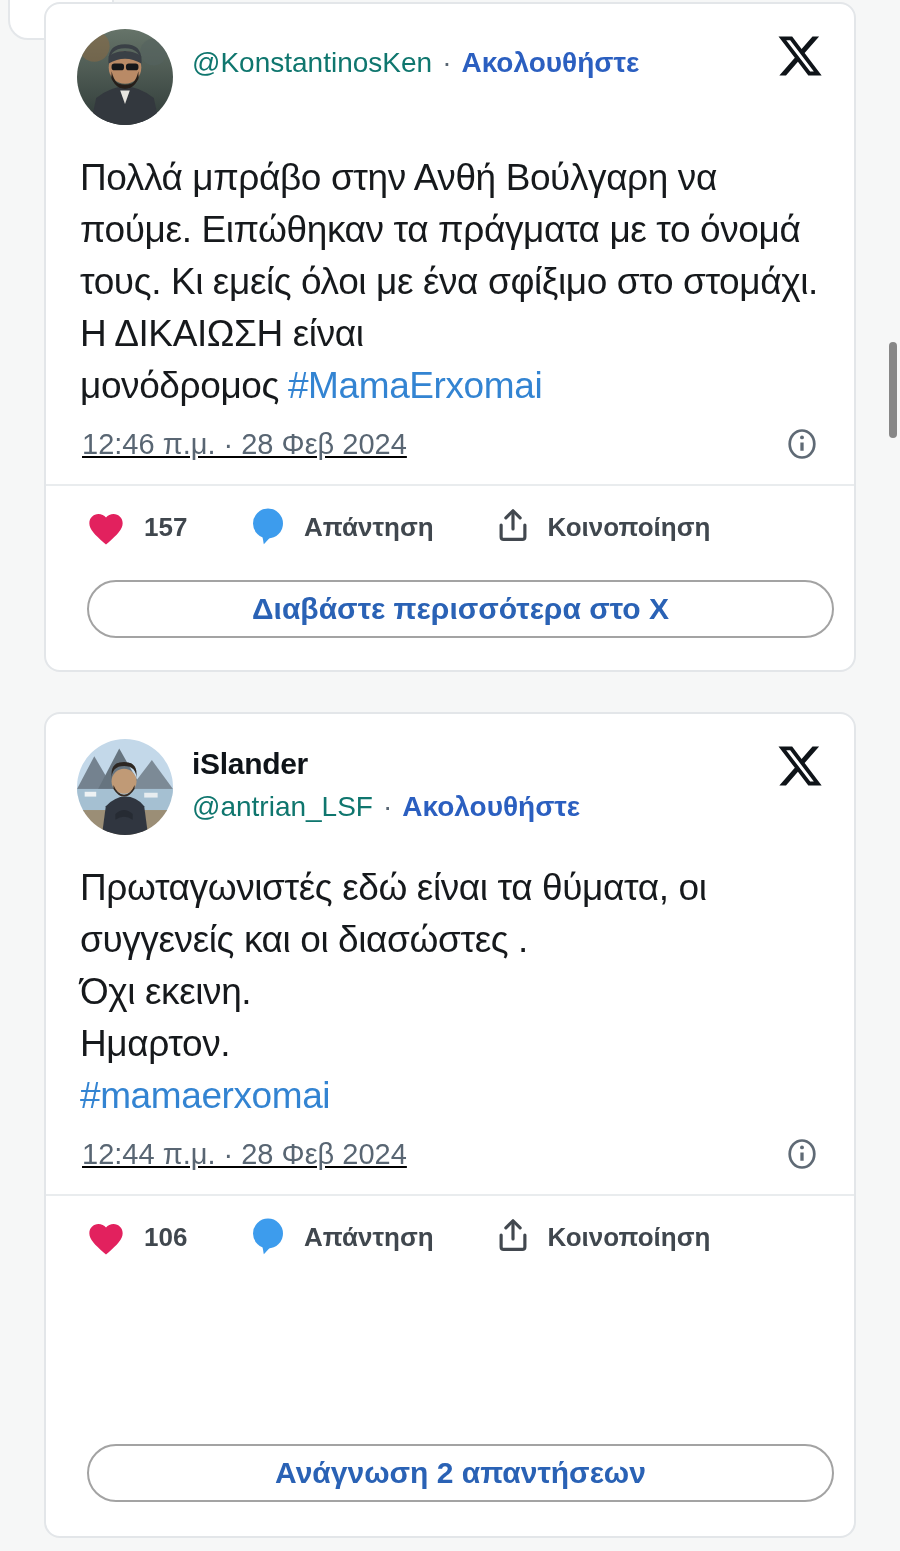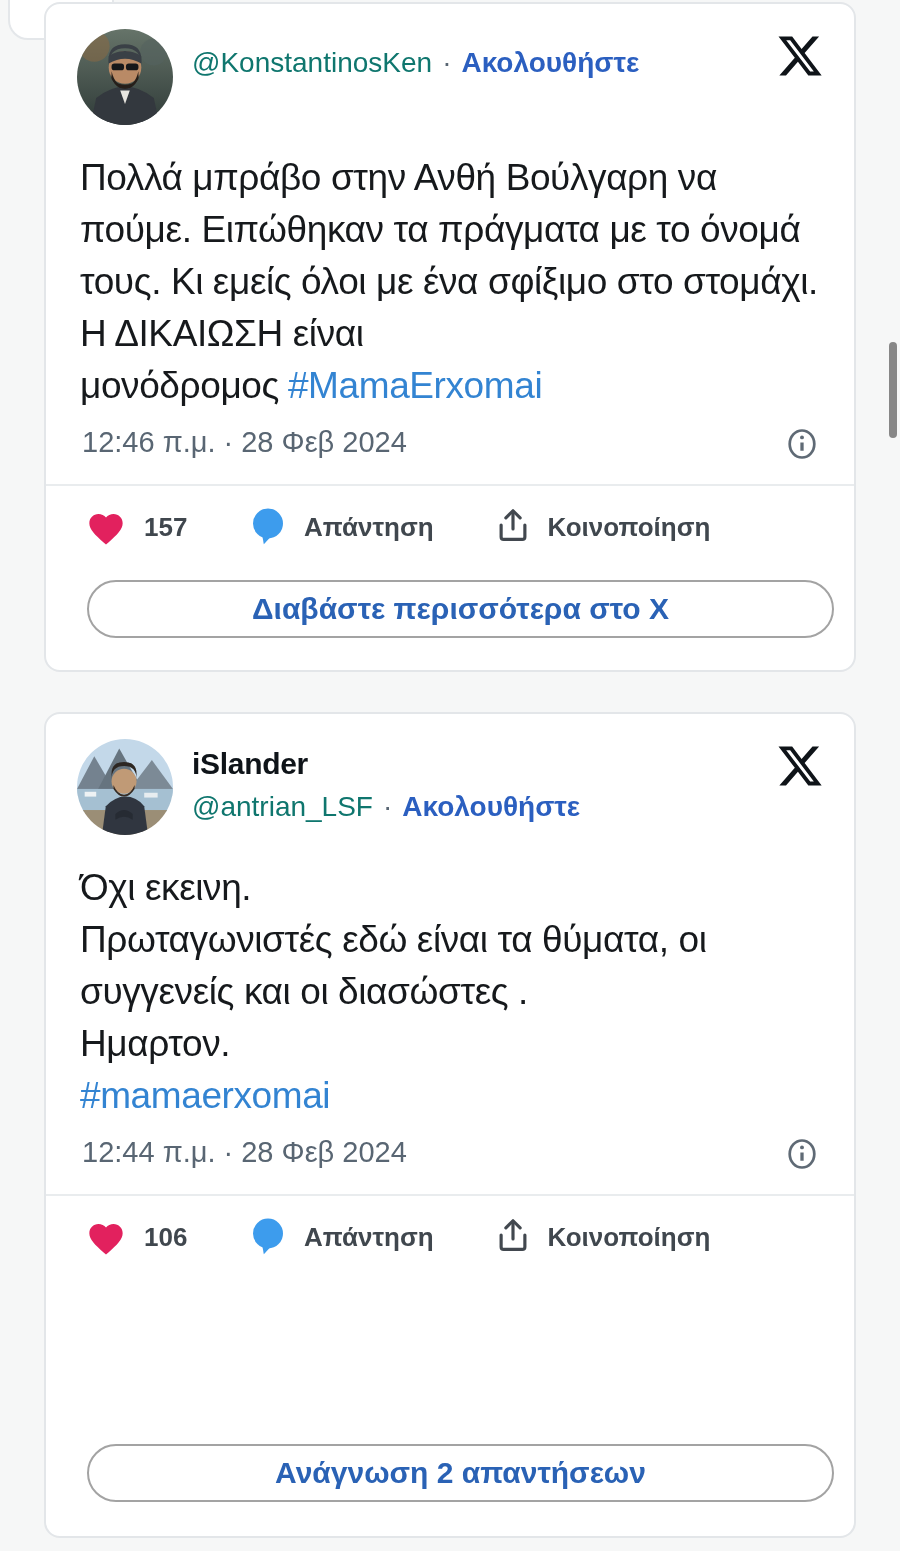--- a/index.html
+++ b/index.html
@@ -34,21 +34,21 @@
   .xlogo{position:absolute;right:30px;top:28px;width:48px;height:48px;cursor:pointer;}
   .xlogo svg{width:48px;height:48px;display:block;}
   .tweet-body{
     margin:18px 0 0 34px;width:748px;
     font-size:37px;line-height:52px;color:#16191c;letter-spacing:-.4px;
   }
   .tweet-body p{margin:0;}
   .hashtag{color:#3384d2;text-decoration:none;cursor:pointer;margin-left:9px;}
   .hashtag-line{color:#3384d2;text-decoration:none;cursor:pointer;display:block;}
   .meta-row{
-    margin:14px 34px 0 36px;display:flex;justify-content:space-between;
+    margin:14px 34px 0 36px;display:flex;justify-content:space-between;align-items:center;text-decoration:underline;
   }
   .timestamp{font-size:29px;color:#596673;cursor:pointer;}
   .info-icon{width:36px;height:36px;cursor:pointer;}
   .info-icon svg{width:36px;height:36px;display:block;}
   .divider{border-top:2px solid #e9ecee;margin-top:22px;}
   .action-row{
     display:flex;align-items:center;margin:18px 0 0 40px;height:46px;
     font-size:26px;font-weight:bold;color:#40474e;
   }
   .icon{display:inline-block;cursor:pointer;}
@@ -186,22 +186,22 @@
       </div>
     </div>
     <span class="xlogo">
       <svg viewBox="0 0 24 24">
           <path fill="#0f1419" d="M18.244 2.25h3.308l-7.227 8.26 8.502 11.24h-6.657l-5.214-6.817L4.99 21.75H1.68l7.73-8.835L1.254 2.25h6.826l4.713 6.231zm-1.161 17.52h1.833L7.084 4.126H5.117z"></path>
         </svg>
     </span>
   </header>
 
   <div class="tweet-body">
+    <p>Πρωταγωνιστές εδώ είναι τα θύματα, οι συγγενείς και οι διασώστες .</p>
     <p>Όχι εκεινη.</p>
-    <p>Πρωταγωνιστές εδώ είναι τα θύματα, οι συγγενείς και οι διασώστες .</p>
     <p>Ημαρτον.</p>
     <a class="hashtag-line">#mamaerxomai</a>
   </div>
 
   <div class="meta-row">
     <span class="timestamp">12:44 π.μ. · 28 Φεβ 2024</span>
     <span class="info-icon">
       <svg viewBox="0 0 24 24" fill="none" stroke="#5f6a75" stroke-width="1.8">
         <ellipse cx="12" cy="12" rx="8.2" ry="9"></ellipse>
         <line x1="12" y1="11" x2="12" y2="16.5" stroke-width="2.2"></line>

